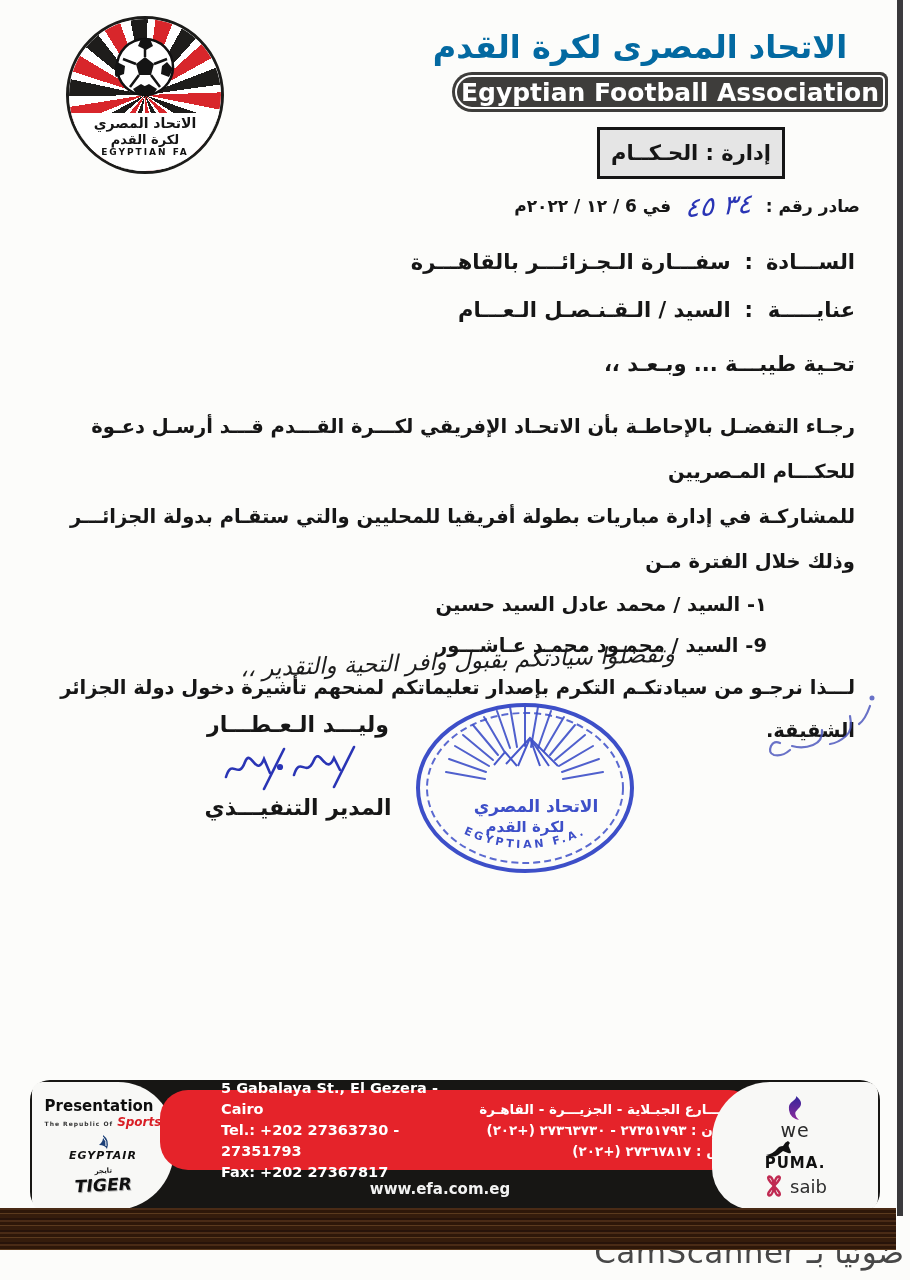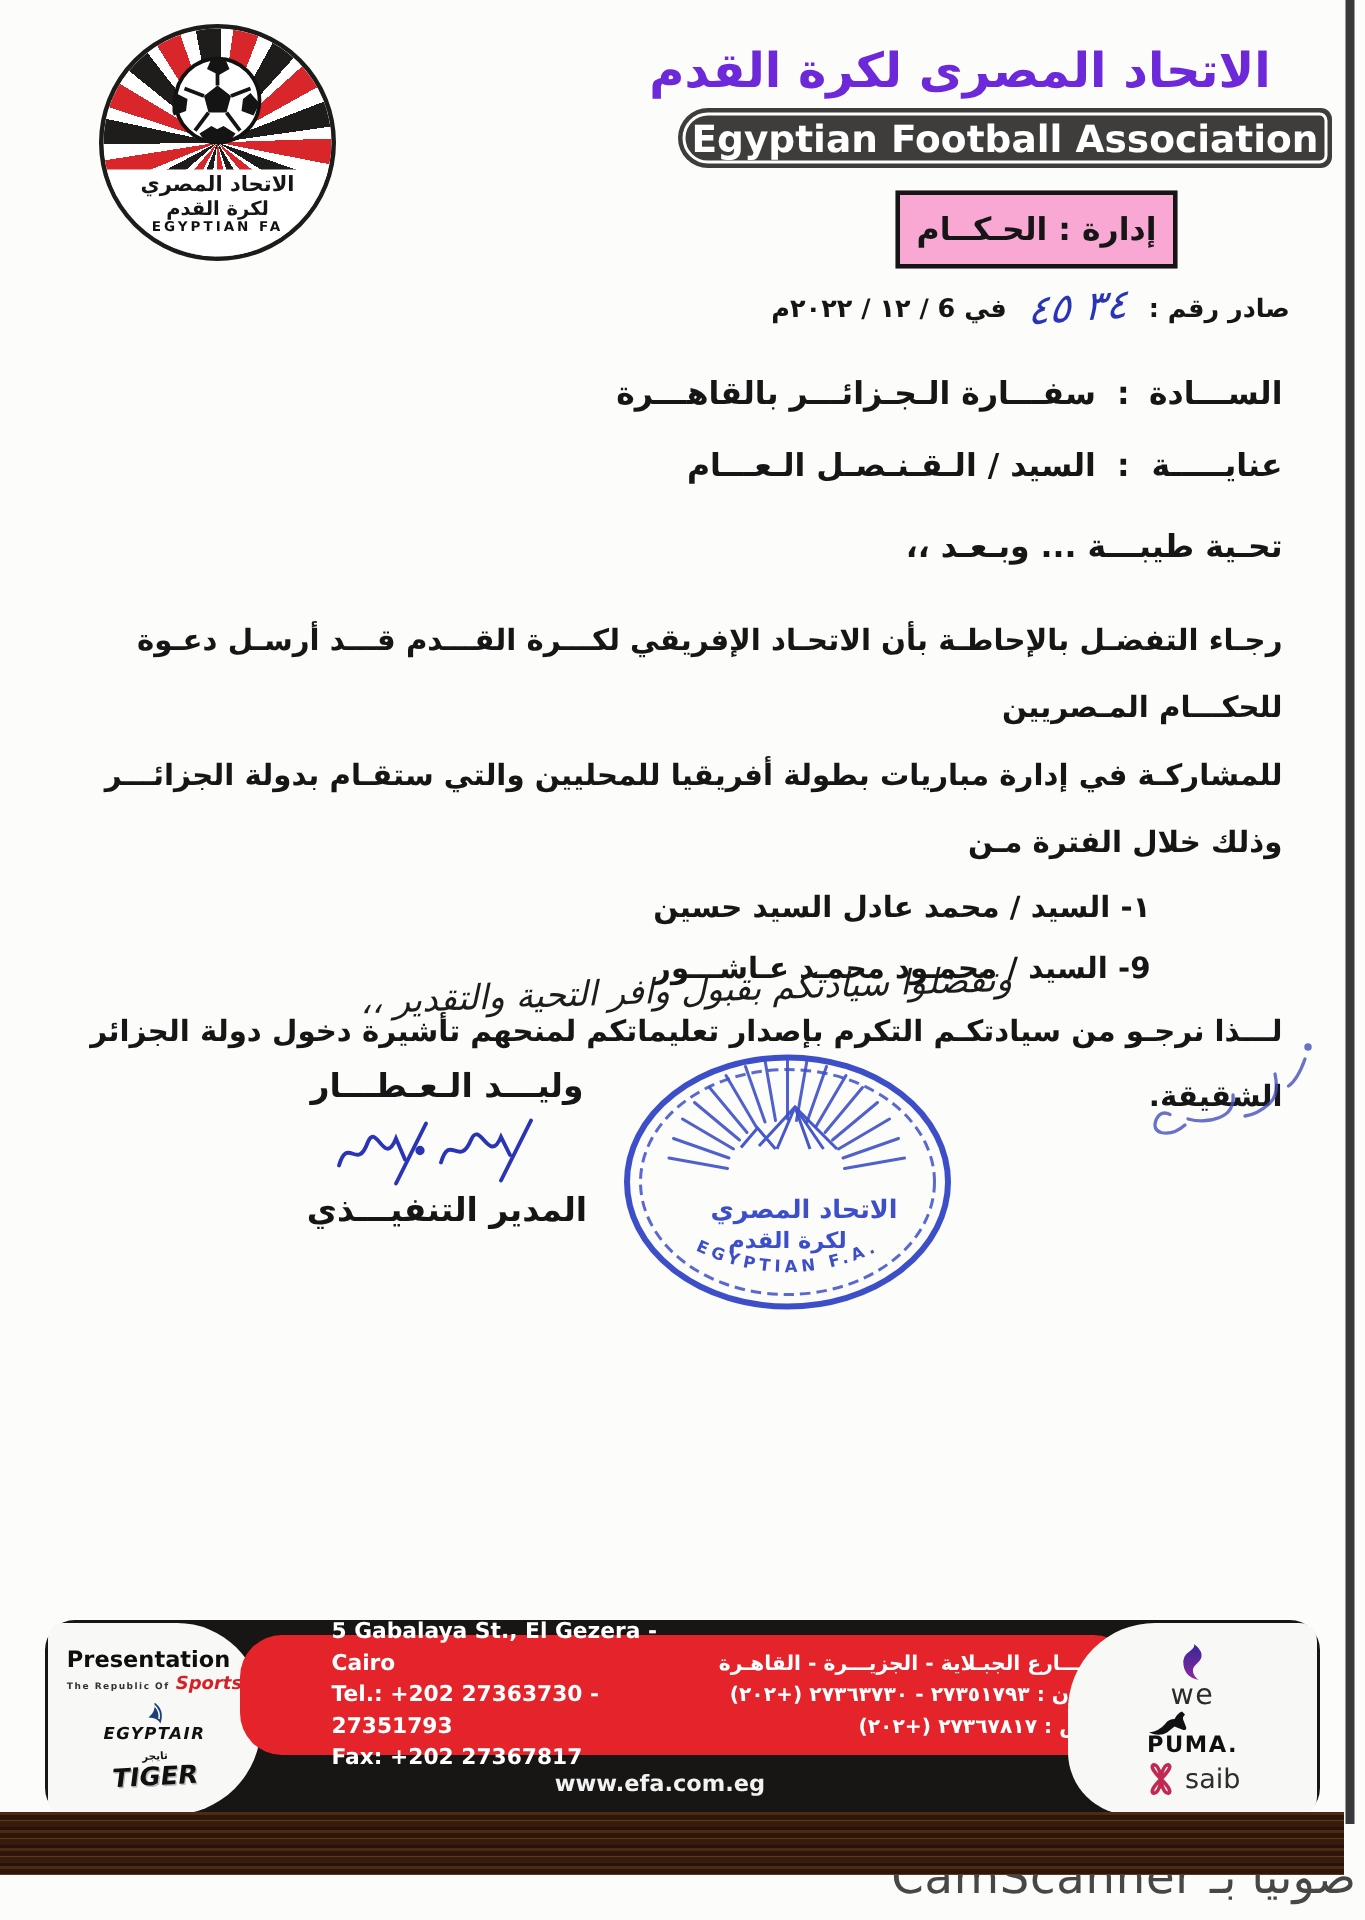--- a/index.html
+++ b/index.html
@@ -19,28 +19,28 @@
   .efa-rays{position:absolute;inset:0;border-radius:50%;
     background:repeating-conic-gradient(from 8deg,#d8262b 0 13deg,#ffffff 13deg 21deg,#1e1d1b 21deg 34deg,#ffffff 34deg 40deg);}
   .efa-ball{position:absolute;left:46px;top:18px;}
   .efa-bottom{position:absolute;left:0;bottom:0;width:100%;height:58px;background:#fff;text-align:center;}
   .efa-ar1{font-size:14px;font-weight:bold;line-height:17px;padding-top:2px;}
   .efa-ar2{font-size:13px;font-weight:bold;line-height:15px;}
   .efa-en{font-size:9px;font-weight:bold;letter-spacing:2px;color:#111;}
 
   
   .hdr-title{position:absolute;right:50px;top:28px;width:440px;text-align:center;
-             font-size:32px;font-weight:bold;color:#6d28d9;direction:rtl;}
+             font-size:32px;font-weight:bold;color:#0369a1;direction:rtl;}
   .hdr-banner{position:absolute;left:452px;top:72px;width:436px;height:40px;background:#3e3d3b;
               border-radius:24px 9px 9px 24px;padding:0;box-sizing:border-box;}
   .hdr-banner-inner{margin:3px;height:34px;border:2px solid #fff;border-radius:19px 6px 6px 19px;
               display:flex;align-items:center;justify-content:center;box-sizing:border-box;}
   .hdr-banner-inner span{color:#fff;font-size:25px;font-weight:bold;letter-spacing:0px;white-space:nowrap;}
   .dept-box{position:absolute;left:597px;top:127px;width:182px;height:46px;border:3px solid #151515;
-            display:flex;align-items:center;justify-content:center;background:#f9a8d4;}
+            display:flex;align-items:center;justify-content:center;background:#e5e5e5;}
   .dept-box span{font-size:21px;font-weight:bold;direction:rtl;}
 
   
   .ref-line{position:absolute;right:50px;top:190px;direction:rtl;font-size:17px;font-weight:bold;
             display:flex;align-items:center;gap:10px;}
   .ref-hand{color:#2a35b5;font-size:27px;font-weight:normal;transform:rotate(-4deg) skewX(-6deg);
             font-style:italic;letter-spacing:2px;margin:0 4px;}
 
   
   .addr{position:absolute;right:55px;top:250px;direction:rtl;font-weight:bold;font-size:21px;}

